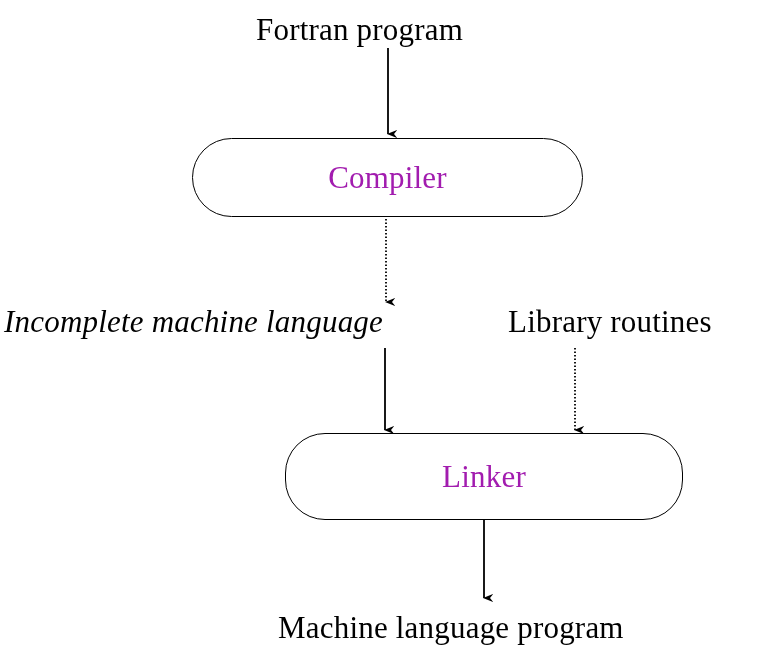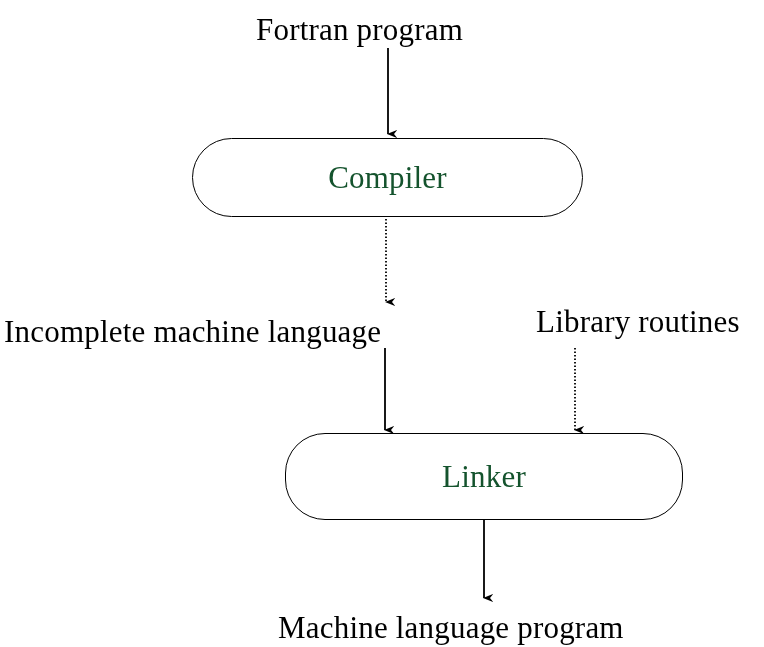--- a/index.html
+++ b/index.html
@@ -16,21 +16,21 @@
     overflow: hidden;
     font-family: "Liberation Serif", "DejaVu Serif", serif;
     color: #000000;
     padding-left: 16px;
   }
   .node-label {
     position: absolute;
     white-space: nowrap;
     font-size: 31px;
     line-height: 1;
-    color: #14532d;
+    color: #a21caf;
     letter-spacing: 0.2px;
   }
   .free-label {
     position: absolute;
     white-space: nowrap;
     font-size: 31px;
     line-height: 1;
     color: #000000;
     letter-spacing: 0.2px;
   }
@@ -88,23 +88,23 @@
       <line x1="484" y1="513" x2="484" y2="598" stroke="#000000" stroke-width="1.8" marker-end="url(#arrowhead)"></line>
     </g>
   </svg>
 
   <div class="free-label" style="left:256px; top:14px;">Fortran program</div>
 
   <div class="stadium" style="left:192px; top:138px; width:391px; height:79px; border-radius:40px;">
     <span class="node-label">Compiler</span>
   </div>
 
-  <div class="free-label" style="left:4px; top:316px;">Incomplete machine language</div>
+  <div class="free-label" style="left:4px; top:306px;font-style:italic;">Incomplete machine language</div>
 
-  <div class="free-label" style="left:536px; top:306px;text-align:right;">Library routines</div>
+  <div class="free-label" style="left:508px; top:306px;text-align:right;">Library routines</div>
 
   <div class="stadium" style="left:285px; top:433px; width:398px; height:87px; border-radius:40px;">
     <span class="node-label">Linker</span>
   </div>
 
   <div class="free-label" style="left:278px; top:612px;">Machine language program</div>
 
 </div>
 
 </body></html>

